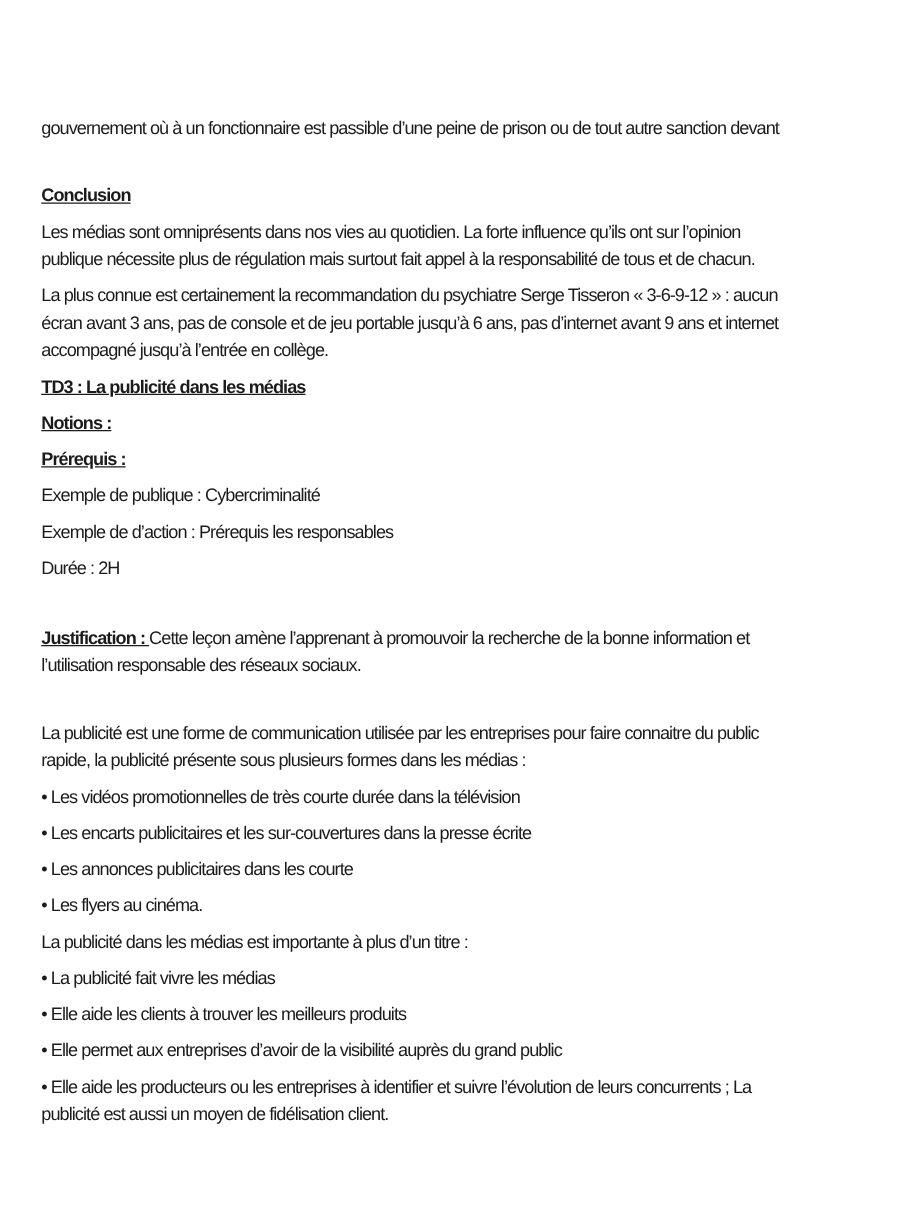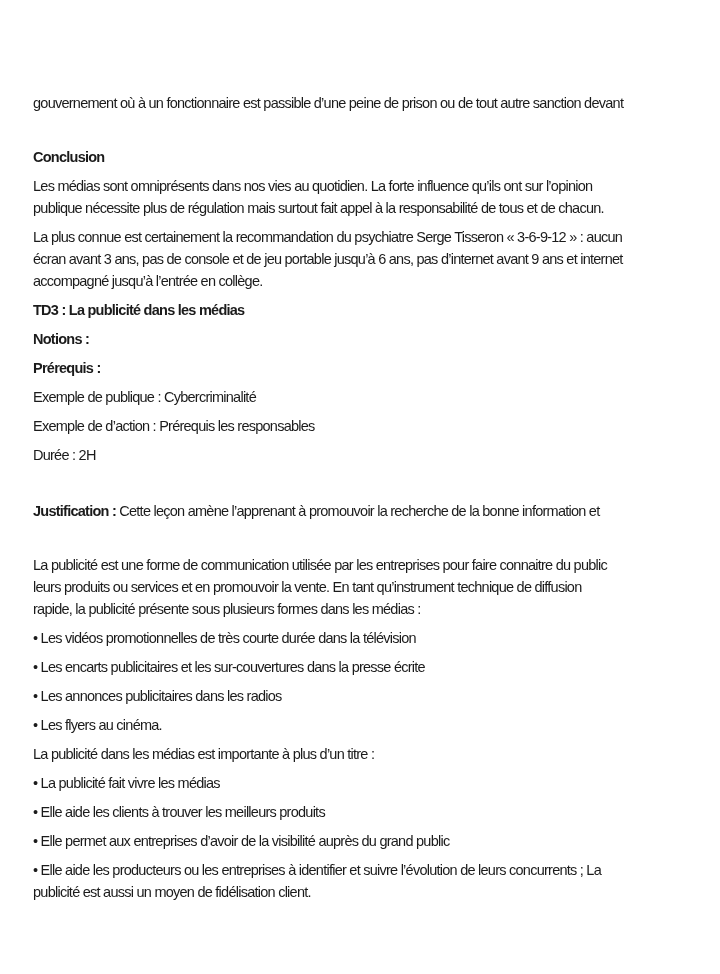--- a/index.html
+++ b/index.html
@@ -27,21 +27,21 @@
     margin: 0 0 7px 0;
   }
   .line {
     height: 22px;
     line-height: 22px;
     font-size: 14.5px;
     letter-spacing: -0.75px;
     white-space: nowrap;
   }
   .heading .line { font-weight: 700; }
-  .b { font-weight: 700; }
+  .b { font-weight: 700; text-decoration: underline; }
   .spacer { width: 100%; }
 </style>
 </head>
 <body>
 
 <div class="page">
   <div class="content" style="color: rgb(27, 27, 27);">
       <div class="para body">
         <div class="line"><span>gouvernement où à un fonctionnaire est passible d’une peine de prison ou de tout autre sanction devant</span></div>
       </div>
@@ -72,35 +72,35 @@
       </div>
       <div class="para body">
         <div class="line"><span>Exemple de d’action : Prérequis les responsables</span></div>
       </div>
       <div class="para body">
         <div class="line"><span>Durée : 2H</span></div>
       </div>
       <div class="spacer" style="height: 27px;"></div>
       <div class="para body">
         <div class="line"><span class="b">Justification : </span><span>Cette leçon amène l’apprenant à promouvoir la recherche de la bonne information et</span></div>
+        <div class="line"><span>l’utilisation responsable des réseaux sociaux.</span></div>
       </div>
       <div class="spacer" style="height: 25px;"></div>
       <div class="para body">
         <div class="line"><span>La publicité est une forme de communication utilisée par les entreprises pour faire connaitre du public</span></div>
-        <div class="line"><span>leurs produits ou services et en promouvoir la vente. En tant qu’instrument technique de diffusion</span></div>
         <div class="line"><span>rapide, la publicité présente sous plusieurs formes dans les médias :</span></div>
       </div>
       <div class="para bullet">
         <div class="line"><span>• Les vidéos promotionnelles de très courte durée dans la télévision</span></div>
       </div>
       <div class="para bullet">
         <div class="line"><span>• Les encarts publicitaires et les sur-couvertures dans la presse écrite</span></div>
       </div>
       <div class="para bullet">
-        <div class="line"><span>• Les annonces publicitaires dans les radios</span></div>
+        <div class="line"><span>• Les annonces publicitaires dans les courte</span></div>
       </div>
       <div class="para bullet">
         <div class="line"><span>• Les flyers au cinéma.</span></div>
       </div>
       <div class="para body">
         <div class="line"><span>La publicité dans les médias est importante à plus d’un titre :</span></div>
       </div>
       <div class="para bullet">
         <div class="line"><span>• La publicité fait vivre les médias</span></div>
       </div>

